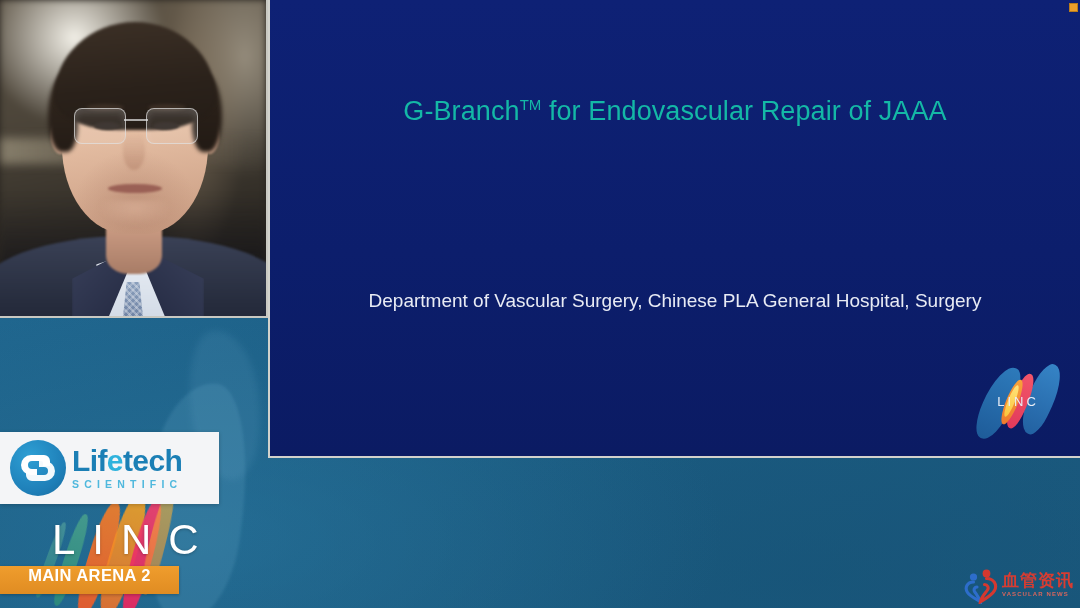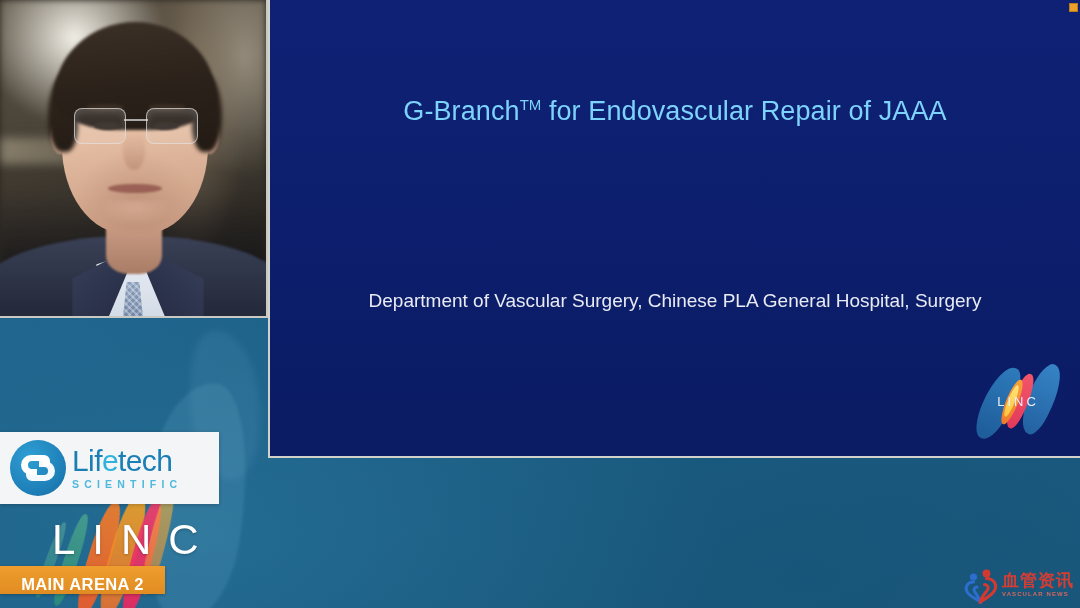--- a/index.html
+++ b/index.html
@@ -155,21 +155,21 @@
     box-sizing:border-box;
     overflow:hidden;
   }
   .slide-inner{
     position:absolute;inset:0;
     background:linear-gradient(180deg,#0e2175 0%,#0c1e6c 55%,#0b1b63 100%);
   }
   .slide-title{
     position:absolute;left:0;right:0;top:96px;
     text-align:center;
-    color:#7dd3fc;
+    color:#14b8a6;
     font-size:27px;
     font-weight:400;
     letter-spacing:.1px;
     white-space:nowrap;
   }
   .slide-title .tm{
     font-size:15px;
     vertical-align:super;
     letter-spacing:0;
   }
@@ -243,39 +243,39 @@
     box-shadow:0 1px 4px rgba(0,0,0,.22);
   }
   .lt-mark{
     position:relative;width:56px;height:56px;flex:0 0 auto;
     border-radius:50%;
     background:radial-gradient(circle at 35% 30%,#2e9fd4,#1e7fb8 65%,#17699c 100%);
   }
   .lt-mark svg{position:absolute;left:0;top:0;}
   .lt-text{margin-left:6px;line-height:1;}
   .lt-name{
-    font-size:30px;font-weight:400;color:#1b7fb5;letter-spacing:-.6px;
+    font-size:30px;font-weight:700;color:#1b7fb5;letter-spacing:-.6px;
   }
   .lt-name .e{color:#2fb3dd;}
   .lt-sub{
     font-size:10.5px;font-weight:700;color:#4fb8dd;letter-spacing:5.2px;
     margin-top:3px;
   }
   #linc-word-big{
     position:absolute;left:52px;top:516px;
     color:#ffffff;
     font-size:42px;
     font-weight:300;
     letter-spacing:17px;
     text-shadow:0 1px 3px rgba(0,0,0,.25);
   }
   #arena-badge{
-    position:absolute;left:0;top:566px;width:165px;height:28px;
+    position:absolute;left:0;top:566px;width:179px;height:28px;
     background:linear-gradient(180deg,#ef9d2d,#e08c22);
-    display:flex;align-items:flex-end;justify-content:center;
+    display:flex;align-items:flex-start;justify-content:center;
     box-shadow:0 1px 3px rgba(0,0,0,.25);
   }
   #arena-badge span{
     color:#ffffff;font-size:16.5px;font-weight:700;letter-spacing:.4px;
   }
 
   
   #watermark{
     position:absolute;right:6px;bottom:4px;
     display:flex;align-items:center;gap:1px;

